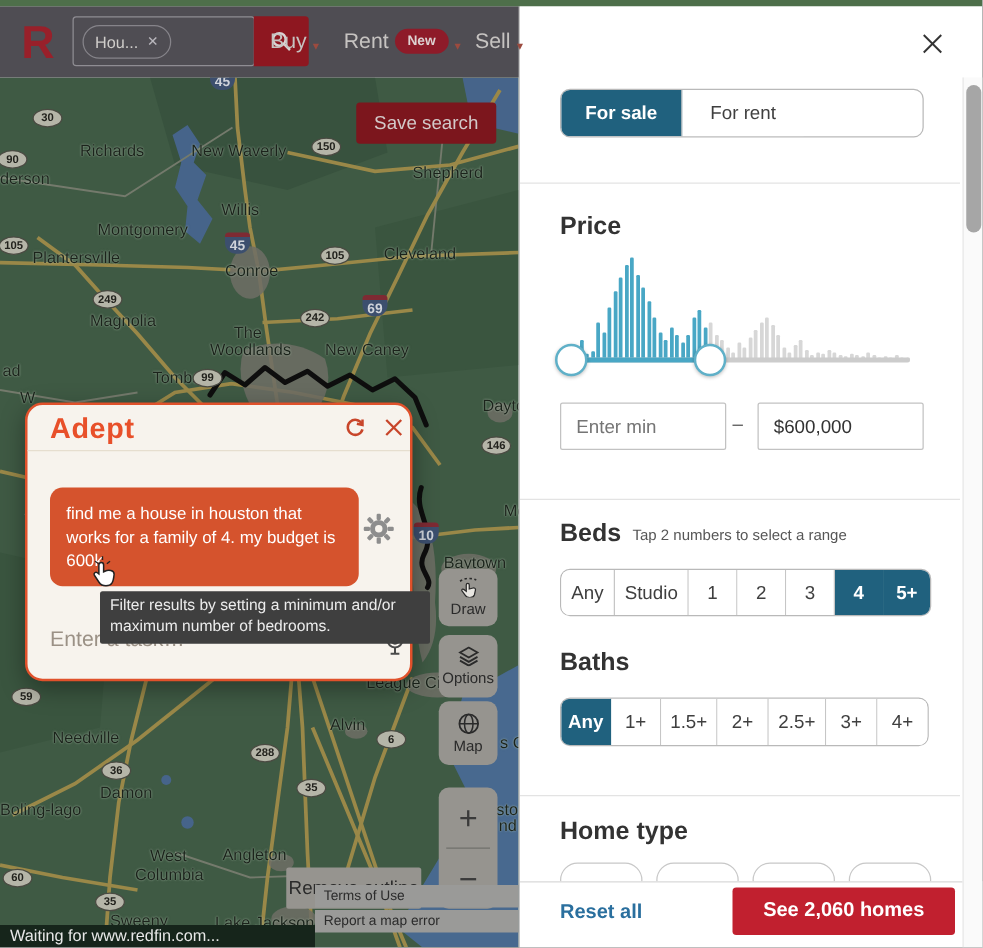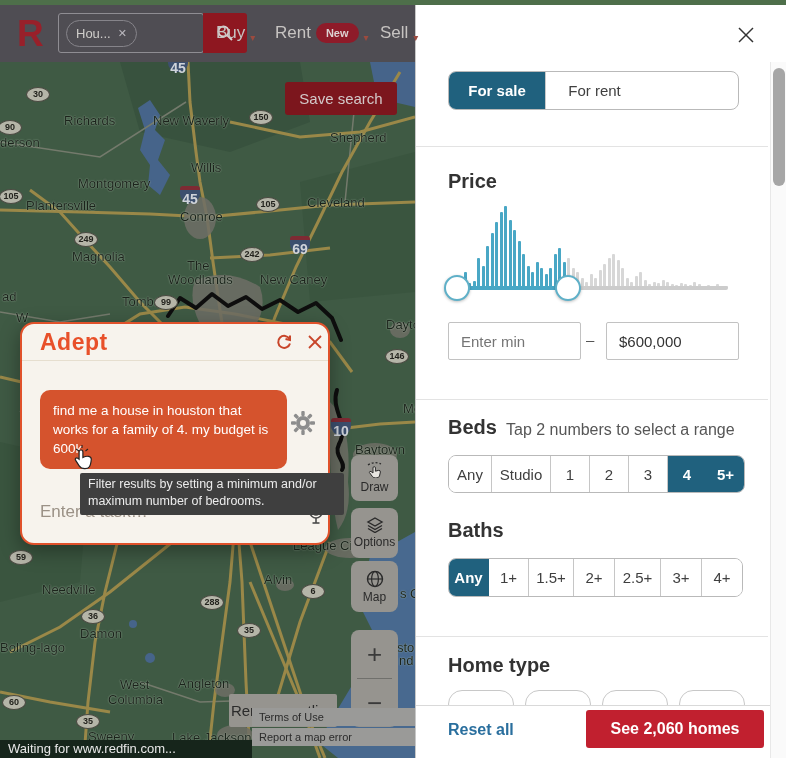--- a/index.html
+++ b/index.html
@@ -17,21 +17,21 @@
   .search-pill .x { font-size:11px; color:#b9b7bd; }
   .search-btn { position:absolute; right:-44px; top:-1px; width:44px; height:40px; background:#8e1720; border-radius:0 3px 3px 0; display:flex; align-items:center; justify-content:center; }
   .nav-item { position:absolute; top:18px; color:#c6c3c1; font-size:17px; display:flex; align-items:flex-end; gap:5px; }
   .caret { font-size:10px; color:#9c4b3f; }
   .new-badge { background:#8e1b29; color:#ddd2d2; font-size:11px; font-weight:bold; border-radius:11px; padding:4px 10px; }
 
   
   .map { position:absolute; left:0; top:62px; width:415px; height:696px; background:#3f5a44; overflow:hidden; z-index:5; }
   .map-label { position:absolute; color:#1b231b; font-size:13px; white-space:nowrap; text-shadow:0 0 2px rgba(185,205,185,.55), 0 0 1px rgba(185,205,185,.55); z-index:6; }
   .shield { position:absolute; width:24px; height:15px; background:#b5b5a8; border:1px solid #4a4a42; border-radius:50%; color:#23231e; font-size:9px; font-weight:bold; text-align:center; line-height:13px; z-index:6; }
-  .ishield { position:absolute; width:20px; height:17px; background:linear-gradient(#7e2a33 0 4px, #3c4f6e 4px); border-radius:3px 3px 9px 9px; color:#cfd3da; font-size:14px; font-weight:bold; text-align:center; padding-top:5px; z-index:6; }
+  .ishield { position:absolute; width:20px; height:17px; background:linear-gradient(#7e2a33 0 4px, #3c4f6e 4px); border-radius:3px 3px 9px 9px; color:#cfd3da; font-size:11px; font-weight:bold; text-align:center; padding-top:5px; z-index:6; }
 
   .save-search { position:absolute; left:285px; top:20px; width:112px; height:33px; background:#7c161d; border-radius:3px; color:#d3c9c9; font-size:15px; display:flex; align-items:center; justify-content:center; z-index:30; }
 
   .map-btn { position:absolute; left:351px; width:47px; background:#96948f; border-radius:8px; display:flex; flex-direction:column; align-items:center; justify-content:center; gap:2px; color:#2a2a2a; font-size:12px; z-index:30; }
   .zoom-ctl { position:absolute; left:351px; top:570px; width:47px; height:95px; background:#96948f; border-radius:8px; z-index:30; display:flex; flex-direction:column; }
   .zoom-ctl .z { flex:1; display:flex; align-items:center; justify-content:center; font-size:26px; color:#3a3a3a; }
   .zoom-ctl .div { height:1px; background:#70706c; margin:0 6px; }
   .remove-outline { position:absolute; left:229px; top:632px; width:108px; height:33px; background:#96948f; border-radius:2px; color:#2b2b2b; font-size:15px; display:flex; align-items:center; justify-content:center; z-index:30; }
 
   .status-bar { position:absolute; left:0; top:740px; width:252px; height:18px; background:#16251b; color:#e8e8e8; font-size:13px; line-height:18px; padding-left:8px; z-index:40; }
@@ -53,21 +53,21 @@
 
   
   .panel { position:absolute; left:415px; top:0; width:371px; height:758px; background:#fff; border-left:1px solid #c8c8c8; z-index:10; }
   .close-x { position:absolute; left:318px; top:23px; width:24px; height:24px; display:flex; align-items:center; justify-content:center; }
   .tabs { position:absolute; left:32px; top:71px; width:291px; height:39px; border:1px solid #b9b9b9; border-radius:8px; overflow:hidden; display:flex; }
   .tab { width:97px; display:flex; align-items:center; justify-content:center; font-size:15px; color:#3f3f3f; background:#fff; border-right:1px solid #c9c9c9; }
   .tab:last-child { border-right:none; }
   .tab.sel { background:#20617e; color:#fff; font-weight:bold; }
   .divider { position:absolute; left:0; width:352px; height:1px; background:#e3e3e3; }
   .h2 { position:absolute; left:32px; font-size:20px; font-weight:bold; color:#333; }
-  .hint { position:absolute; left:90px; font-size:16px; color:#565656; }
+  .hint { position:absolute; left:90px; font-size:12px; color:#565656; }
 
   .hist { position:absolute; left:34px; top:204px; width:280px; height:84px; display:flex; align-items:flex-end; gap:1.5px; }
   .bar { width:3px; border-radius:1px 1px 0 0; }
   .bar.teal { background:#49a7c5; }
   .bar.gray { background:#d7d7d7; }
   .track { position:absolute; left:34px; top:286px; width:278px; height:4px; background:#ccc; border-radius:2px; }
   .track-sel { position:absolute; left:7px; top:0; width:111px; height:4px; background:#49a7c5; }
   .handle { position:absolute; top:275px; width:26px; height:26px; background:#fff; border:2px solid #5fb0c8; border-radius:50%; box-shadow:0 1px 3px rgba(0,0,0,.25); }
   .price-input { position:absolute; top:322px; width:133px; height:38px; border:1px solid #c2c2c2; border-radius:2px; font-size:15px; color:#333; padding:0 12px; font-family:"Liberation Sans", sans-serif; outline:none; }
   .price-input::placeholder { color:#757575; }
@@ -187,21 +187,21 @@
       <g stroke="#0e0e0e" stroke-width="4" fill="none" stroke-linejoin="round" stroke-linecap="round">
         <path d="M168,254 L180,236 L196,246 L212,232 L228,244 L246,235 L262,247 L280,238 L298,250 L316,241 L332,256 L341,278"></path>
         <path d="M337,328 C330,348 350,362 339,382 C333,394 347,400 342,408"></path>
       </g>
     </svg>
     <div id="map-labels">
         <span class="map-label" style="left: 64px; top: 51px;">Richards</span>
         <span class="map-label" style="left: 0px; top: 73px;">derson</span>
         <span class="map-label" style="left: 153px; top: 51px;">New Waverly</span>
         <span class="map-label" style="left: 330px; top: 68px;">Shepherd</span>
-        <span class="map-label" style="left: 177px; top: 98px; margin-left: 14px;">Willis</span>
+        <span class="map-label" style="left: 177px; top: 98px;">Willis</span>
         <span class="map-label" style="left: 78px; top: 114px;">Montgomery</span>
         <span class="map-label" style="left: 26px; top: 136px;">Plantersville</span>
         <span class="map-label" style="left: 180px; top: 147px;">Conroe</span>
         <span class="map-label" style="left: 307px; top: 133px;">Cleveland</span>
         <span class="map-label" style="left: 72px; top: 187px; text-align: center;">Magnolia</span>
         <span class="map-label" style="left: 187px; top: 196px;">The</span>
         <span class="map-label" style="left: 168px; top: 210px;">Woodlands</span>
         <span class="map-label" style="left: 260px; top: 210px;">New Caney</span>
         <span class="map-label" style="left: 122px; top: 232px;">Tomball</span>
         <span class="map-label" style="left: 386px; top: 255px;">Dayton</span>

